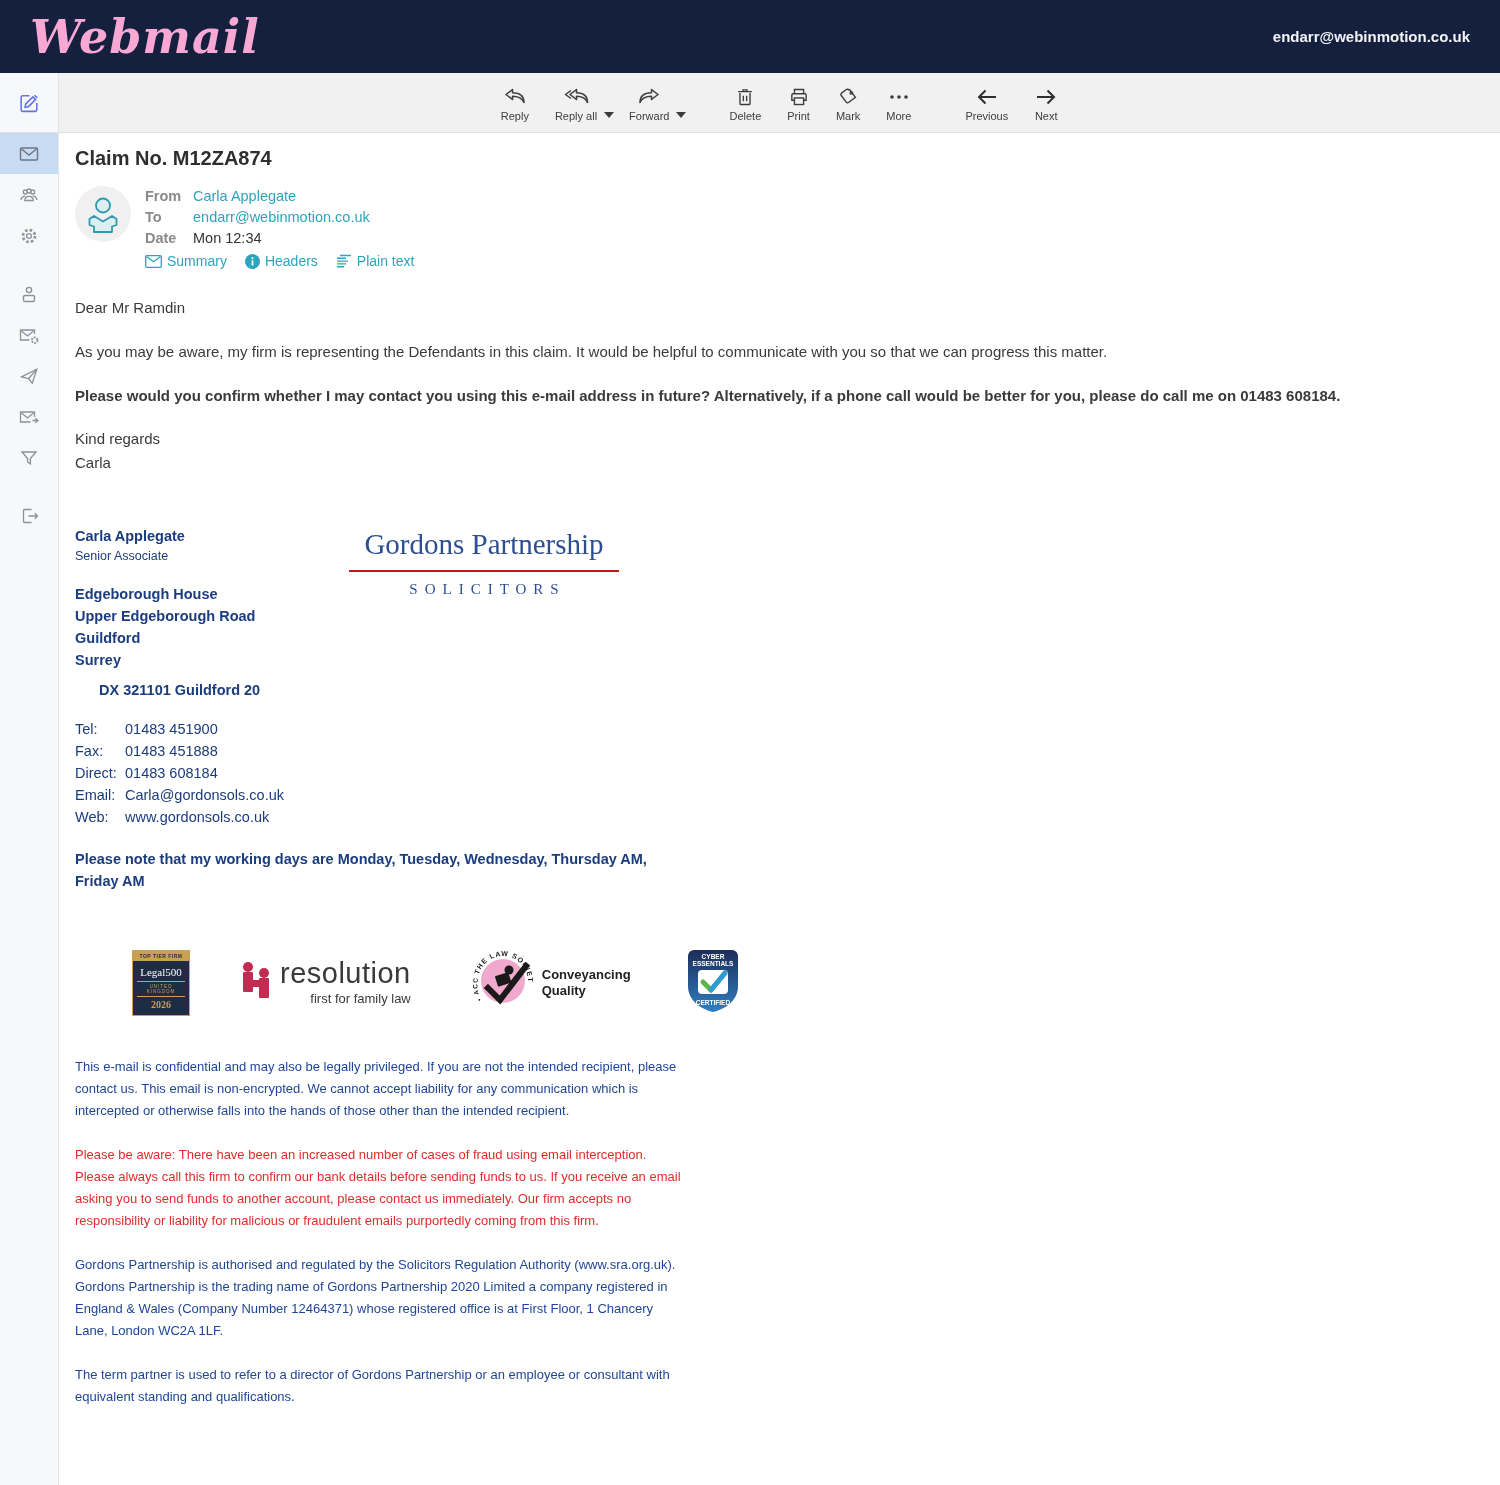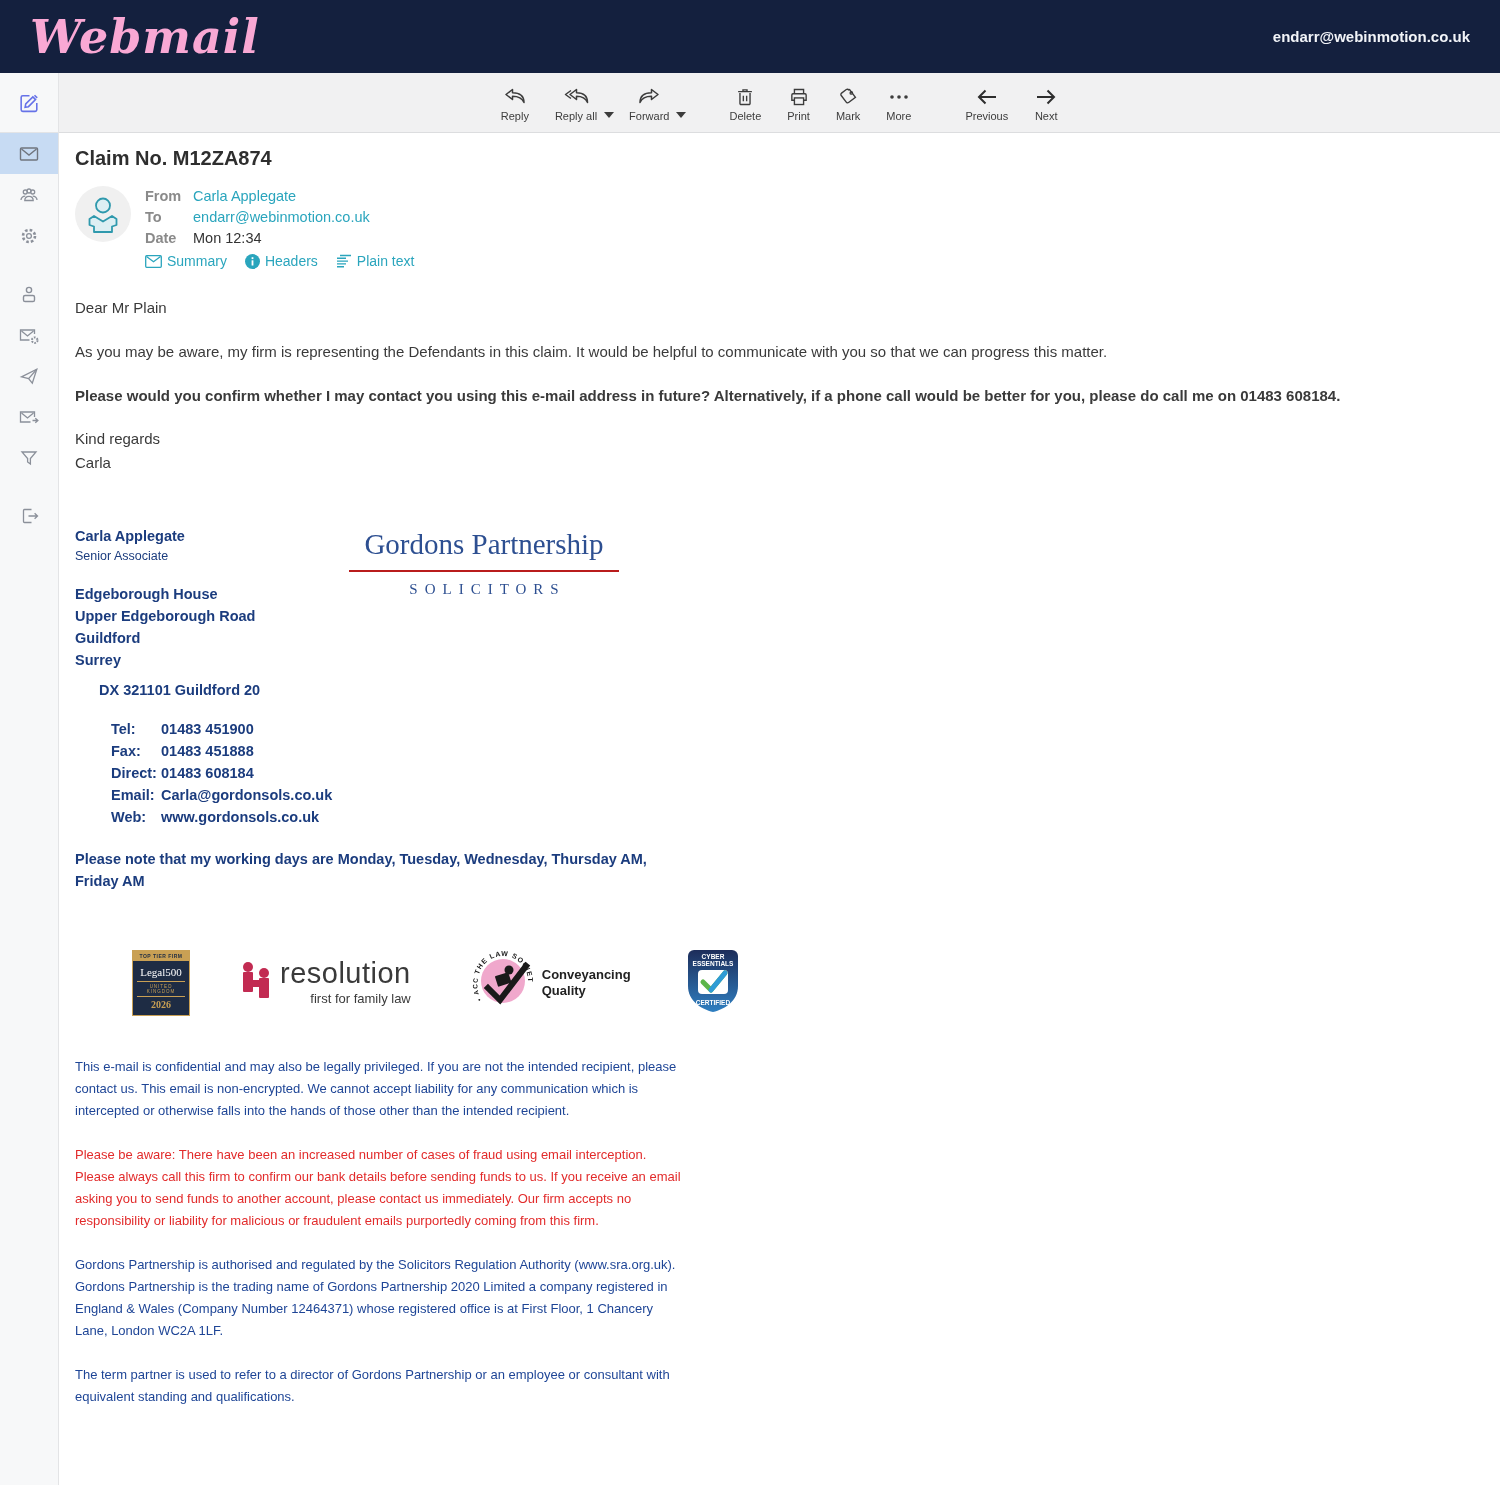--- a/index.html
+++ b/index.html
@@ -53,21 +53,21 @@
   .mailbody .tight { margin-bottom:2px; }
   .bold { font-weight:bold; }
 
   
   .sig { position:relative; margin-top:54px; color:#1b3c7e; font-size:14.5px; }
   .sig .name { font-weight:bold; margin-bottom:5px; }
   .sig .role { font-size:12.5px; margin-bottom:20px; }
   .sig .addr div { font-weight:bold; line-height:22px; }
   .sig .dx { font-weight:bold; margin-top:11px;margin-left:24px; }
   .contacts { margin-top:20px; }
-  .contact-row { display:flex; font-weight:bold; line-height:22px;margin-left:36px; }
+  .contact-row { display:flex; font-weight:normal; line-height:22px; }
   .contact-row .cl { width:50px; }
   .workdays { font-weight:bold; margin-top:20px; width:572px; line-height:22px; }
 
   .gp-logo { position:absolute; left:274px; top:0; width:270px; text-align:center; }
   .gp-name { font-family:"Liberation Serif", serif; font-size:29px; color:#2d4f91; padding-bottom:9px; border-bottom:2px solid #b91c1c; white-space:nowrap; }
   .gp-tag { font-family:"Liberation Serif", serif; font-size:15px; letter-spacing:7px; color:#2d4f91; margin-top:9px; padding-left:7px; }
 
   
   .badges { display:flex; align-items:center; margin-top:52px; margin-left:57px; gap:0; }
 
@@ -323,21 +323,21 @@
               <svg width="16" height="14" viewBox="0 0 16 14" stroke="#2aa5bd" stroke-width="1.4">
                 <path d="M4 1.5 h11 M1 4.3 h9 M1 7.1 h11 M1 9.9 h9 M1 12.7 h7"></path>
               </svg>
               <span>Plain text</span>
             </span>
           </div>
         </div>
       </div>
 
       <div class="mailbody">
-        <p>Dear Mr Plain</p>
+        <p>Dear Mr Ramdin</p>
         <p>As you may be aware, my firm is representing the Defendants in this claim. It would be helpful to communicate with you so that we can progress this matter.</p>
         <p class="bold">Please would you confirm whether I may contact you using this e-mail address in future? Alternatively, if a phone call would be better for you, please do call me on 01483 608184.</p>
         <p class="tight">Kind regards</p>
         <p>Carla</p>
       </div>
 
       <div class="sig">
         <div class="gp-logo">
           <div class="gp-name">Gordons Partnership</div>
           <div class="gp-tag">SOLICITORS</div>

